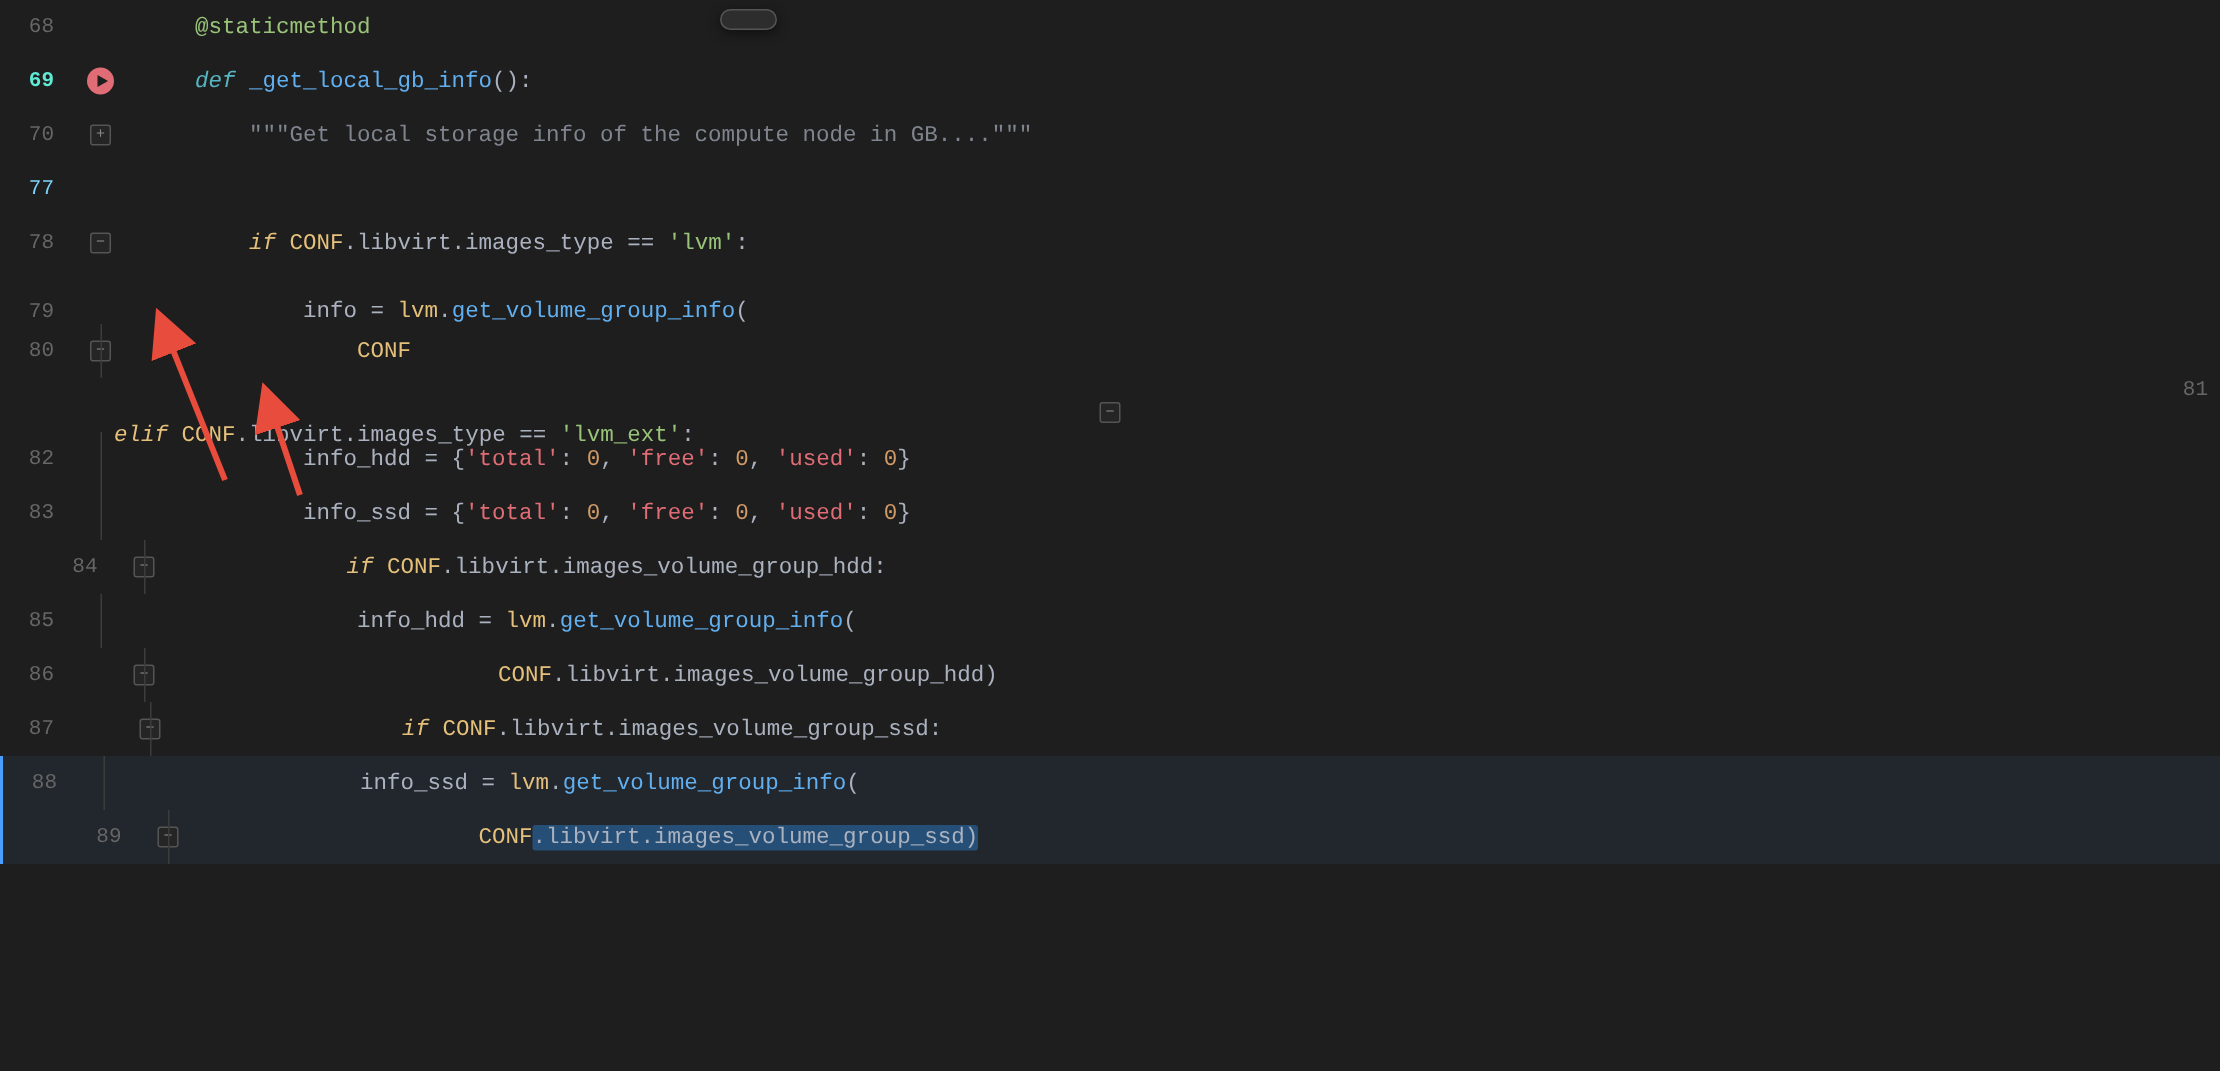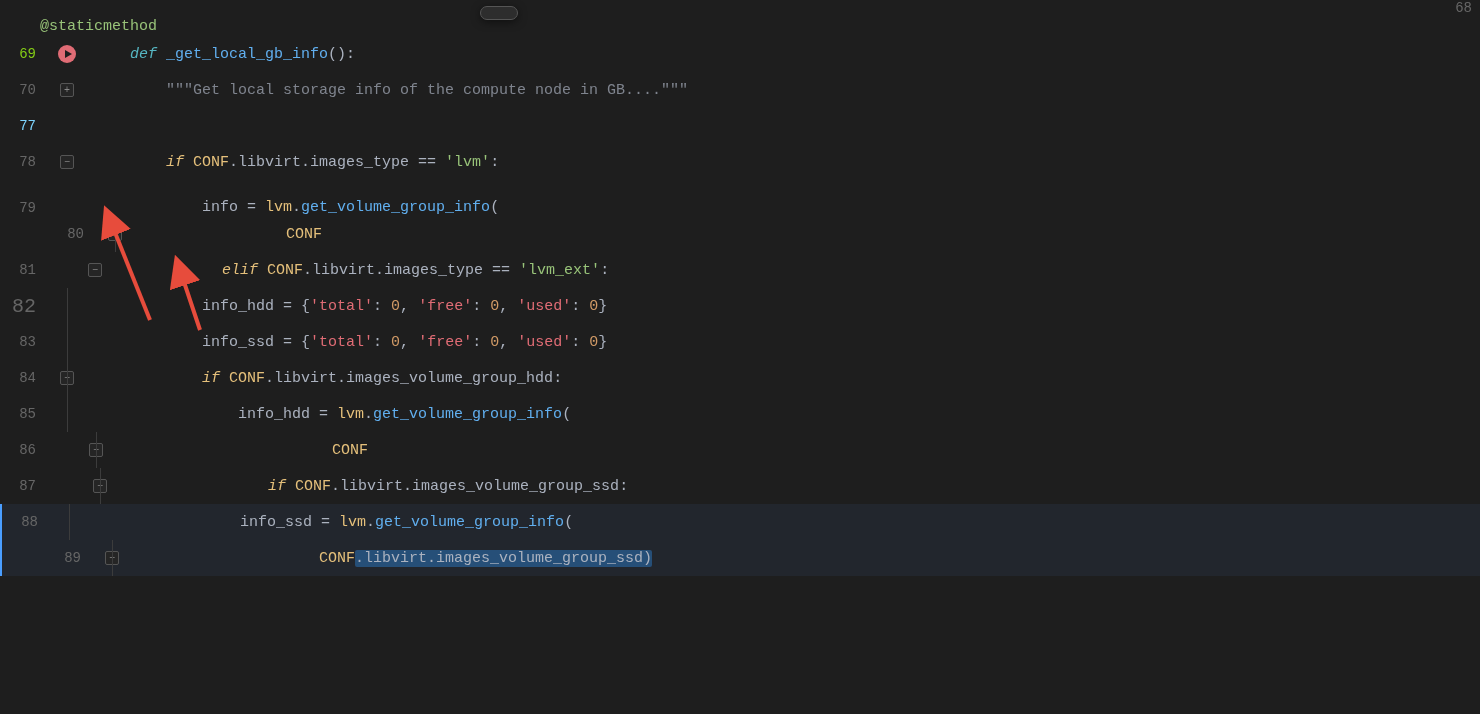--- a/index.html
+++ b/index.html
@@ -61,27 +61,27 @@
         <polygon points="0 0, 8 4, 0 8" fill="#e74c3c"></polygon>
       </marker>
     </defs>
 
     <line x1="60" y1="180" x2="20" y2="80" stroke="#e74c3c" stroke-width="4" marker-end="url(#arrowhead)"></line>
 
     <line x1="110" y1="190" x2="90" y2="130" stroke="#e74c3c" stroke-width="4" marker-end="url(#arrowhead)"></line>
   </svg>
 
   <div id="code-container" style="display:flex; flex-direction:column; width:100%; height:100%;">
-  <div style="display: flex; flex-direction: column; height: 36px; align-items: stretch; position: relative;">
+  <div style="display: flex; flex-direction: row; height: 36px; align-items: stretch; position: relative;">
         <div style="min-width: 44px; text-align: right; padding-right: 8px; color: rgb(102, 102, 102); font-size: 14px; display: flex; align-items: center; justify-content: flex-end; flex-shrink: 0;">68</div>
         <div style="min-width: 46px; display: flex; align-items: center; justify-content: center; flex-shrink: 0; position: relative; gap: 3px;"></div>
         <div style="flex: 1 1 0%; display: flex; align-items: center; padding-left: 4px; white-space: pre; font-family: &quot;Courier New&quot;, Courier, monospace; font-size: 15px;"><span style="color: rgb(171, 178, 191);">    </span><span style="color: rgb(152, 195, 121);">@staticmethod</span></div>
       </div>
       <div style="display: flex; flex-direction: row; height: 36px; align-items: stretch; position: relative;">
-        <div style="min-width: 44px; text-align: right; padding-right: 8px; color: #84cc16; font-size: 14px; display: flex; align-items: center; justify-content: flex-end; flex-shrink: 0;">69</div>
+        <div style="min-width: 44px; text-align: right; padding-right: 8px; color: #5eead4; font-size: 14px; display: flex; align-items: center; justify-content: flex-end; flex-shrink: 0; font-weight: bold;">69</div>
         <div style="min-width: 46px; display: flex; align-items: center; justify-content: center; flex-shrink: 0; position: relative; gap: 3px;">
           <div style="width: 18px; height: 18px; border-radius: 50%; background: rgb(224, 108, 117); display: flex; align-items: center; justify-content: center; flex-shrink: 0;">
             <div style="width: 0px; height: 0px; border-top: 4px solid transparent; border-bottom: 4px solid transparent; border-left: 7px solid rgb(30, 30, 30); margin-left: 2px;"></div>
           </div>
         </div>
         <div style="flex: 1 1 0%; display: flex; align-items: center; padding-left: 4px; white-space: pre; font-family: &quot;Courier New&quot;, Courier, monospace; font-size: 15px;"><span style="color: rgb(171, 178, 191);">    </span><span style="color: rgb(86, 182, 194); font-style: italic;">def</span><span style="color: rgb(171, 178, 191);"> </span><span style="color: rgb(97, 175, 239);">_get_local_gb_info</span><span style="color: rgb(171, 178, 191);">():</span></div>
       </div>
       <div style="display: flex; flex-direction: row; height: 36px; align-items: stretch; position: relative;">
         <div style="min-width: 44px; text-align: right; padding-right: 8px; color: rgb(102, 102, 102); font-size: 14px; display: flex; align-items: center; justify-content: flex-end; flex-shrink: 0;">70</div>
         <div style="min-width: 46px; display: flex; align-items: center; justify-content: center; flex-shrink: 0; position: relative; gap: 3px;">
@@ -101,71 +101,71 @@
         </div>
         <div style="flex: 1 1 0%; display: flex; align-items: center; padding-left: 4px; white-space: pre; font-family: &quot;Courier New&quot;, Courier, monospace; font-size: 15px;"><span style="color: rgb(171, 178, 191);">        </span><span style="color: rgb(229, 192, 123); font-style: italic;">if</span><span style="color: rgb(171, 178, 191);"> </span><span style="color: rgb(229, 192, 123);">CONF</span><span style="color: rgb(171, 178, 191);">.libvirt.images_type == </span><span style="color: rgb(152, 195, 121);">'lvm'</span><span style="color: rgb(171, 178, 191);">:</span></div>
       </div>
       <div style="display: flex; flex-direction: row; height: 36px; align-items: flex-end; position: relative;">
         <div style="min-width: 44px; text-align: right; padding-right: 8px; color: rgb(102, 102, 102); font-size: 14px; display: flex; align-items: center; justify-content: flex-end; flex-shrink: 0;">79</div>
         <div style="min-width: 46px; display: flex; align-items: center; justify-content: center; flex-shrink: 0; position: relative; gap: 3px;">
           <div style="position: absolute; left: 50%; top: 0px; bottom: 0px; width: 1px; background: rgb(60, 60, 60); pointer-events: none;"></div>
         </div>
         <div style="flex: 1 1 0%; display: flex; align-items: center; padding-left: 4px; white-space: pre; font-family: &quot;Courier New&quot;, Courier, monospace; font-size: 15px;"><span style="color: rgb(171, 178, 191);">            </span><span style="color: rgb(171, 178, 191);">info</span><span style="color: rgb(171, 178, 191);"> = </span><span style="color: rgb(229, 192, 123);">lvm</span><span style="color: rgb(171, 178, 191);">.</span><span style="color: rgb(97, 175, 239);">get_volume_group_info</span><span style="color: rgb(171, 178, 191);">(</span></div>
       </div>
-      <div style="display: flex; flex-direction: row; height: 36px; align-items: stretch; position: relative; margin-left: 48px;">
+      <div style="display: flex; flex-direction: row; height: 36px; align-items: stretch; position: relative;">
         <div style="min-width: 44px; text-align: right; padding-right: 8px; color: rgb(102, 102, 102); font-size: 14px; display: flex; align-items: center; justify-content: flex-end; flex-shrink: 0;">80</div>
         <div style="min-width: 46px; display: flex; align-items: center; justify-content: center; flex-shrink: 0; position: relative; gap: 3px;">
           <div style="width: 14px; height: 14px; border: 1px solid rgb(85, 85, 85); border-radius: 2px; display: flex; align-items: center; justify-content: center; font-size: 10px; color: rgb(136, 136, 136); cursor: pointer; background: rgb(37, 37, 37); flex-shrink: 0;">−</div>
           <div style="position: absolute; left: 50%; top: 0px; bottom: 0px; width: 1px; background: rgb(60, 60, 60); pointer-events: none;"></div>
         </div>
         <div style="flex: 1 1 0%; display: flex; align-items: center; padding-left: 4px; white-space: pre; font-family: &quot;Courier New&quot;, Courier, monospace; font-size: 15px;"><span style="color: rgb(171, 178, 191);">                </span><span style="color: rgb(229, 192, 123);">CONF</span></div>
       </div>
-      <div style="display: flex; flex-direction: row; height: 36px; align-items: stretch; position: relative; gap: 28px;">
+      <div style="display: flex; flex-direction: column; height: 36px; align-items: stretch; position: relative;">
         <div style="min-width: 44px; text-align: right; padding-right: 8px; color: rgb(102, 102, 102); font-size: 14px; display: flex; align-items: center; justify-content: flex-end; flex-shrink: 0;">81</div>
         <div style="min-width: 46px; display: flex; align-items: center; justify-content: center; flex-shrink: 0; position: relative; gap: 3px;">
           <div style="width: 14px; height: 14px; border: 1px solid rgb(85, 85, 85); border-radius: 2px; display: flex; align-items: center; justify-content: center; font-size: 10px; color: rgb(136, 136, 136); cursor: pointer; background: rgb(37, 37, 37); flex-shrink: 0;">−</div>
         </div>
         <div style="flex: 1 1 0%; display: flex; align-items: center; padding-left: 4px; white-space: pre; font-family: &quot;Courier New&quot;, Courier, monospace; font-size: 15px;"><span style="color: rgb(171, 178, 191);">        </span><span style="color: rgb(229, 192, 123); font-style: italic;">elif</span><span style="color: rgb(171, 178, 191);"> </span><span style="color: rgb(229, 192, 123);">CONF</span><span style="color: rgb(171, 178, 191);">.libvirt.images_type == </span><span style="color: rgb(152, 195, 121);">'lvm_ext'</span><span style="color: rgb(171, 178, 191);">:</span></div>
       </div>
       <div style="display: flex; flex-direction: row; height: 36px; align-items: stretch; position: relative;">
-        <div style="min-width: 44px; text-align: right; padding-right: 8px; color: rgb(102, 102, 102); font-size: 20px; display: flex; align-items: center; justify-content: flex-end; flex-shrink: 0;">82</div>
+        <div style="min-width: 44px; text-align: right; padding-right: 8px; color: rgb(102, 102, 102); font-size: 14px; display: flex; align-items: center; justify-content: flex-end; flex-shrink: 0;">82</div>
         <div style="min-width: 46px; display: flex; align-items: center; justify-content: center; flex-shrink: 0; position: relative; gap: 3px;">
           <div style="position: absolute; left: 50%; top: 0px; bottom: 0px; width: 1px; background: rgb(60, 60, 60); pointer-events: none;"></div>
         </div>
         <div style="flex: 1 1 0%; display: flex; align-items: center; padding-left: 4px; white-space: pre; font-family: &quot;Courier New&quot;, Courier, monospace; font-size: 15px;"><span style="color: rgb(171, 178, 191);">            </span><span style="color: rgb(171, 178, 191);">info_hdd</span><span style="color: rgb(171, 178, 191);"> = {</span><span style="color: rgb(224, 108, 117);">'total'</span><span style="color: rgb(171, 178, 191);">: </span><span style="color: rgb(209, 154, 102);">0</span><span style="color: rgb(171, 178, 191);">, </span><span style="color: rgb(224, 108, 117);">'free'</span><span style="color: rgb(171, 178, 191);">: </span><span style="color: rgb(209, 154, 102);">0</span><span style="color: rgb(171, 178, 191);">, </span><span style="color: rgb(224, 108, 117);">'used'</span><span style="color: rgb(171, 178, 191);">: </span><span style="color: rgb(209, 154, 102);">0</span><span style="color: rgb(171, 178, 191);">}</span></div>
       </div>
       <div style="display: flex; flex-direction: row; height: 36px; align-items: stretch; position: relative;">
         <div style="min-width: 44px; text-align: right; padding-right: 8px; color: rgb(102, 102, 102); font-size: 14px; display: flex; align-items: center; justify-content: flex-end; flex-shrink: 0;">83</div>
         <div style="min-width: 46px; display: flex; align-items: center; justify-content: center; flex-shrink: 0; position: relative; gap: 3px;">
           <div style="position: absolute; left: 50%; top: 0px; bottom: 0px; width: 1px; background: rgb(60, 60, 60); pointer-events: none;"></div>
         </div>
         <div style="flex: 1 1 0%; display: flex; align-items: center; padding-left: 4px; white-space: pre; font-family: &quot;Courier New&quot;, Courier, monospace; font-size: 15px;"><span style="color: rgb(171, 178, 191);">            </span><span style="color: rgb(171, 178, 191);">info_ssd</span><span style="color: rgb(171, 178, 191);"> = {</span><span style="color: rgb(224, 108, 117);">'total'</span><span style="color: rgb(171, 178, 191);">: </span><span style="color: rgb(209, 154, 102);">0</span><span style="color: rgb(171, 178, 191);">, </span><span style="color: rgb(224, 108, 117);">'free'</span><span style="color: rgb(171, 178, 191);">: </span><span style="color: rgb(209, 154, 102);">0</span><span style="color: rgb(171, 178, 191);">, </span><span style="color: rgb(224, 108, 117);">'used'</span><span style="color: rgb(171, 178, 191);">: </span><span style="color: rgb(209, 154, 102);">0</span><span style="color: rgb(171, 178, 191);">}</span></div>
       </div>
-      <div style="display: flex; flex-direction: row; height: 36px; align-items: stretch; position: relative;">
+      <div style="display: flex; flex-direction: row; height: 36px; align-items: stretch; position: relative; margin-left: 29px;">
         <div style="min-width: 44px; text-align: right; padding-right: 8px; color: rgb(102, 102, 102); font-size: 14px; display: flex; align-items: center; justify-content: flex-end; flex-shrink: 0;">84</div>
         <div style="min-width: 46px; display: flex; align-items: center; justify-content: center; flex-shrink: 0; position: relative; gap: 3px;">
           <div style="width: 14px; height: 14px; border: 1px solid rgb(85, 85, 85); border-radius: 2px; display: flex; align-items: center; justify-content: center; font-size: 10px; color: rgb(136, 136, 136); cursor: pointer; background: rgb(37, 37, 37); flex-shrink: 0;">−</div>
           <div style="position: absolute; left: 50%; top: 0px; bottom: 0px; width: 1px; background: rgb(60, 60, 60); pointer-events: none;"></div>
         </div>
         <div style="flex: 1 1 0%; display: flex; align-items: center; padding-left: 4px; white-space: pre; font-family: &quot;Courier New&quot;, Courier, monospace; font-size: 15px;"><span style="color: rgb(171, 178, 191);">            </span><span style="color: rgb(229, 192, 123); font-style: italic;">if</span><span style="color: rgb(171, 178, 191);"> </span><span style="color: rgb(229, 192, 123);">CONF</span><span style="color: rgb(171, 178, 191);">.libvirt.images_volume_group_hdd:</span></div>
       </div>
       <div style="display: flex; flex-direction: row; height: 36px; align-items: stretch; position: relative;">
         <div style="min-width: 44px; text-align: right; padding-right: 8px; color: rgb(102, 102, 102); font-size: 14px; display: flex; align-items: center; justify-content: flex-end; flex-shrink: 0;">85</div>
         <div style="min-width: 46px; display: flex; align-items: center; justify-content: center; flex-shrink: 0; position: relative; gap: 3px;">
           <div style="position: absolute; left: 50%; top: 0px; bottom: 0px; width: 1px; background: rgb(60, 60, 60); pointer-events: none;"></div>
         </div>
         <div style="flex: 1 1 0%; display: flex; align-items: center; padding-left: 4px; white-space: pre; font-family: &quot;Courier New&quot;, Courier, monospace; font-size: 15px;"><span style="color: rgb(171, 178, 191);">                </span><span style="color: rgb(171, 178, 191);">info_hdd</span><span style="color: rgb(171, 178, 191);"> = </span><span style="color: rgb(229, 192, 123);">lvm</span><span style="color: rgb(171, 178, 191);">.</span><span style="color: rgb(97, 175, 239);">get_volume_group_info</span><span style="color: rgb(171, 178, 191);">(</span></div>
       </div>
       <div style="display: flex; flex-direction: row; height: 36px; align-items: stretch; position: relative; gap: 29px;">
         <div style="min-width: 44px; text-align: right; padding-right: 8px; color: rgb(102, 102, 102); font-size: 14px; display: flex; align-items: center; justify-content: flex-end; flex-shrink: 0;">86</div>
         <div style="min-width: 46px; display: flex; align-items: center; justify-content: center; flex-shrink: 0; position: relative; gap: 3px;">
           <div style="width: 14px; height: 14px; border: 1px solid rgb(85, 85, 85); border-radius: 2px; display: flex; align-items: center; justify-content: center; font-size: 10px; color: rgb(136, 136, 136); cursor: pointer; background: rgb(37, 37, 37); flex-shrink: 0;">−</div>
           <div style="position: absolute; left: 50%; top: 0px; bottom: 0px; width: 1px; background: rgb(60, 60, 60); pointer-events: none;"></div>
         </div>
-        <div style="flex: 1 1 0%; display: flex; align-items: center; padding-left: 4px; white-space: pre; font-family: &quot;Courier New&quot;, Courier, monospace; font-size: 15px;"><span style="color: rgb(171, 178, 191);">                    </span><span style="color: rgb(229, 192, 123);">CONF</span></div>
+        <div style="flex: 1 1 0%; display: flex; align-items: center; padding-left: 4px; white-space: pre; font-family: &quot;Courier New&quot;, Courier, monospace; font-size: 15px;"><span style="color: rgb(171, 178, 191);">                    </span><span style="color: rgb(229, 192, 123);">CONF</span><span style="color: rgb(171, 178, 191);">.libvirt.images_volume_group_hdd)</span></div>
       </div>
       <div style="display: flex; flex-direction: row; height: 36px; align-items: stretch; position: relative; gap: 33px;">
         <div style="min-width: 44px; text-align: right; padding-right: 8px; color: rgb(102, 102, 102); font-size: 14px; display: flex; align-items: center; justify-content: flex-end; flex-shrink: 0;">87</div>
         <div style="min-width: 46px; display: flex; align-items: center; justify-content: center; flex-shrink: 0; position: relative; gap: 3px;">
           <div style="width: 14px; height: 14px; border: 1px solid rgb(85, 85, 85); border-radius: 2px; display: flex; align-items: center; justify-content: center; font-size: 10px; color: rgb(136, 136, 136); cursor: pointer; background: rgb(37, 37, 37); flex-shrink: 0;">−</div>
           <div style="position: absolute; left: 50%; top: 0px; bottom: 0px; width: 1px; background: rgb(60, 60, 60); pointer-events: none;"></div>
         </div>
         <div style="flex: 1 1 0%; display: flex; align-items: center; padding-left: 4px; white-space: pre; font-family: &quot;Courier New&quot;, Courier, monospace; font-size: 15px;"><span style="color: rgb(171, 178, 191);">            </span><span style="color: rgb(229, 192, 123); font-style: italic;">if</span><span style="color: rgb(171, 178, 191);"> </span><span style="color: rgb(229, 192, 123);">CONF</span><span style="color: rgb(171, 178, 191);">.libvirt.images_volume_group_ssd:</span></div>
       </div>
       <div style="display: flex; flex-direction: row; height: 36px; align-items: stretch; position: relative; background: rgba(100, 150, 255, 0.07); border-left: 2px solid rgb(74, 158, 255);">

